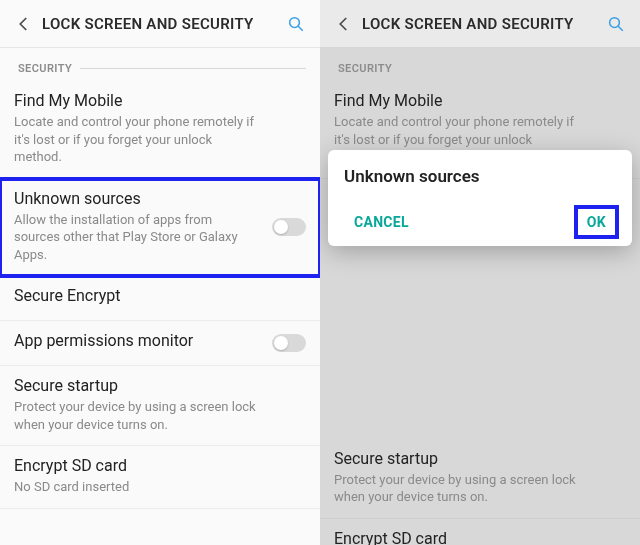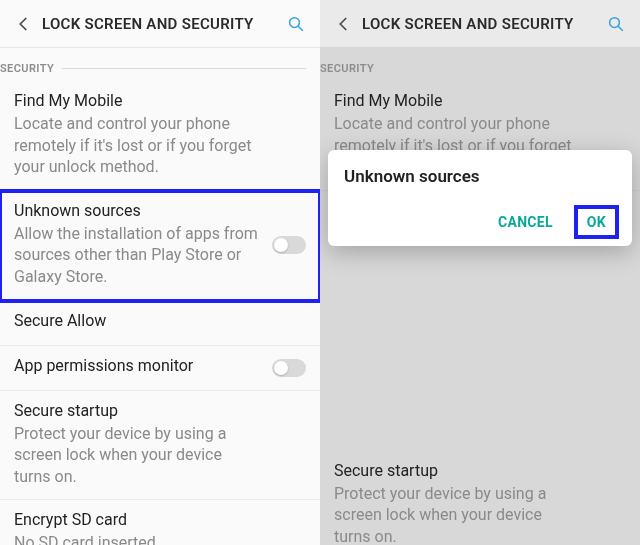--- a/index.html
+++ b/index.html
@@ -33,21 +33,21 @@
     flex: 1;
     font-size: 15px;
     font-weight: 600;
     letter-spacing: 0.3px;
     color: #2b2b2b;
     padding-left: 4px;
   }
   .search-btn { width:28px;height:28px;display:flex;align-items:center;justify-content:center; }
   .section-label-row {
     display:flex;align-items:center;
-    padding: 14px 14px 6px 0;
+    padding: 14px 14px 6px 18px;
     gap:8px;
   }
   .section-label {
     font-size: 11px;
     font-weight: 600;
     letter-spacing: 0.4px;
     color: #8c8c8c;
   }
   .section-rule { flex:1;height:1px;background:#d8d8d8; }
   .item {
@@ -55,21 +55,21 @@
     border-bottom: 1px solid #ececec;
     position: relative;
   }
   .screen.right .item { border-bottom:1px solid #cfcfcf; }
   .item-title {
     font-size: 16px;
     color: #222;
     margin-bottom: 3px;
   }
   .item-desc {
-    font-size: 16px;
+    font-size: 13px;
     color: #8a8a8a;
     line-height: 1.35;
     padding-right: 46px;
   }
   .toggle {
     position:absolute;
     right:14px;
     top:50%;
     transform:translateY(-50%);
     width:34px;height:18px;
@@ -93,21 +93,21 @@
     position:absolute;
     top:150px;left:8px;right:8px;
     background:#fff;
     border-radius:6px;
     box-shadow:0 6px 24px rgba(0,0,0,.25);
     padding:16px 16px 10px 16px;
   }
   .dialog-title { font-size:17px;font-weight:600;color:#222;margin-bottom:14px; }
   .dialog-body { font-size:14px;color:#333;line-height:1.45; }
   .dialog-actions {
-    display:flex;justify-content:flex-end;gap:14px;
+    display:flex;justify-content:space-between;gap:14px;
     margin-top:22px;
   }
   .dialog-btn {
     font-size:14px;font-weight:700;
     color:#0aa89a;
     padding:6px 10px;
     letter-spacing:0.3px;
   }
   .dialog-btn.ok-highlight {
     outline:4px solid #1e22ee;
@@ -139,26 +139,26 @@
     <span class="section-rule"></span>
   </div>
 
   <div class="item">
     <div class="item-title">Find My Mobile</div>
     <div class="item-desc">Locate and control your phone remotely if it's lost or if you forget your unlock method.</div>
   </div>
 
   <div class="item highlight-blue">
     <div class="item-title">Unknown sources</div>
-    <div class="item-desc">Allow the installation of apps from sources other than Play Store or Galaxy Store.</div>
+    <div class="item-desc">Allow the installation of apps from sources other that Play Store or Galaxy Apps.</div>
     <div class="toggle"></div>
   </div>
 
   <div class="item">
-    <div class="item-title">Secure Allow</div>
+    <div class="item-title">Secure Encrypt</div>
   </div>
 
   <div class="item">
     <div class="item-title">App permissions monitor</div>
     <div class="toggle"></div>
   </div>
 
   <div class="item">
     <div class="item-title">Secure startup</div>
     <div class="item-desc">Protect your device by using a screen lock when your device turns on.</div>

